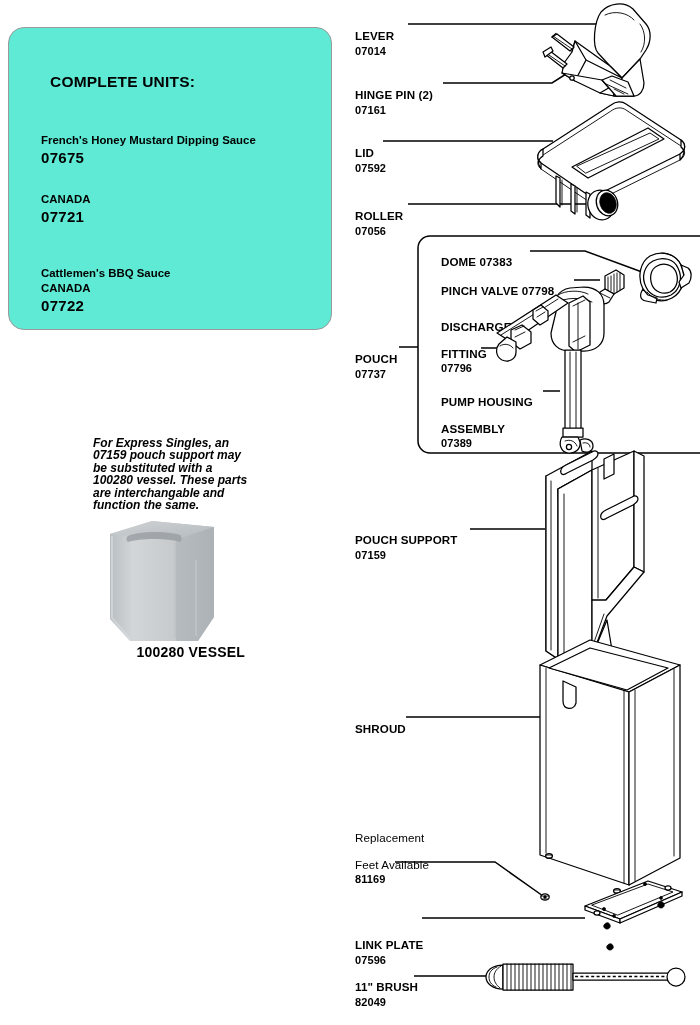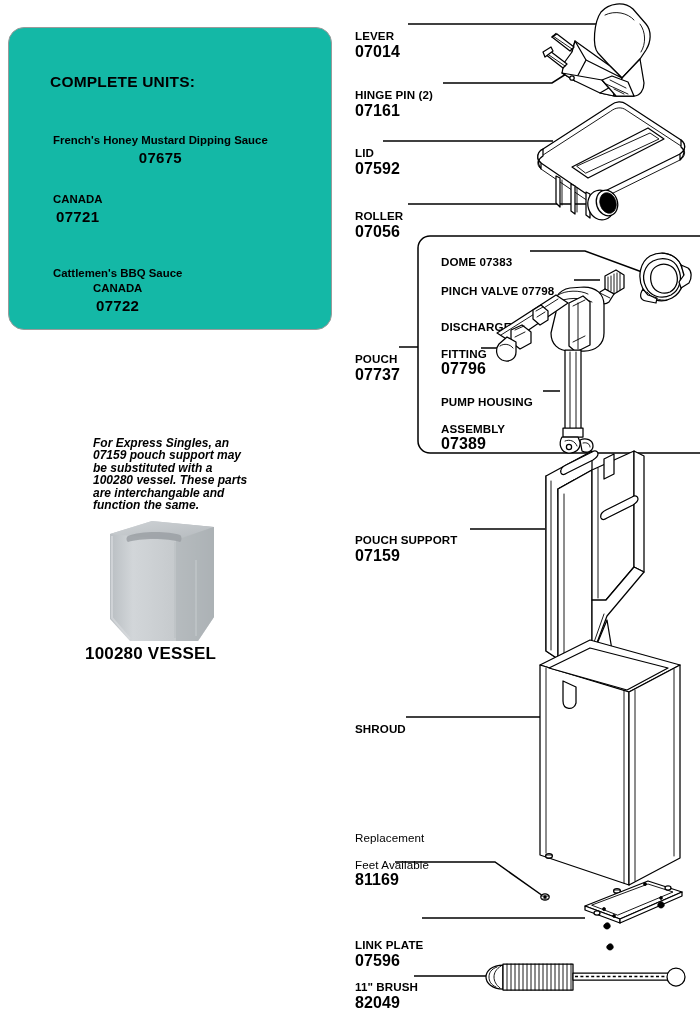--- a/index.html
+++ b/index.html
@@ -7,46 +7,46 @@
     width:700px;height:1025px;position:relative;overflow:hidden;
     font-family:"Liberation Sans","DejaVu Sans",sans-serif;
     color:#000000;
     -webkit-font-smoothing:antialiased;
   }
   #stage{position:absolute;left:0;top:0;width:700px;height:1025px;}
 
   
   .units-box{
     position:absolute;left:8px;top:27px;width:324px;height:303px;
-    border:1.4px solid #9a9a9a;border-radius:16px;background:#14b8a6;
+    border:1.4px solid #9a9a9a;border-radius:16px;background:#5eead4;
     box-sizing:border-box;
   }
   .units-title{
     position:absolute;left:41px;top:45px;
     font-size:15.5px;font-weight:bold;letter-spacing:.2px;
   }
-  .unit-entry{position:absolute;left:44px;text-align:center;}
+  .unit-entry{position:absolute;left:32px;}
   .unit-name{font-size:11.4px;font-weight:bold;line-height:15px;white-space:nowrap;}
   .unit-country{font-size:11.4px;font-weight:bold;line-height:15px;}
   .unit-code{font-size:15px;font-weight:bold;line-height:19px;letter-spacing:.3px;}
 
   
   .note{
     position:absolute;left:93px;top:437px;width:160px;
     font-size:12px;font-weight:bold;font-style:italic;line-height:12.4px;
   }
   .vessel-cap{
-    position:absolute;left:85px;top:644px;width:160px;text-align:left;
-    font-size:17px;font-weight:bold;letter-spacing:.2px;
+    position:absolute;left:85px;top:644px;width:160px;text-align:right;
+    font-size:14px;font-weight:bold;letter-spacing:.2px;
   }
 
   
   .lbl{position:absolute;white-space:nowrap;}
   .lbl .t{display:block;font-size:11.6px;font-weight:bold;letter-spacing:.1px;line-height:14.5px;margin-top:12px;}
-  .lbl .n{display:block;font-size:16px;font-weight:bold;letter-spacing:.1px;line-height:15.5px;}
+  .lbl .n{display:block;font-size:11px;font-weight:bold;letter-spacing:.1px;line-height:15.5px;}
   .lbl .t.reg{font-weight:normal;}
 
   
   svg.art{position:absolute;left:0;top:0;width:700px;height:1025px;overflow:visible;}
   svg.art *{vector-effect:non-scaling-stroke;}
   .ln{stroke:#000;stroke-width:1.5;fill:none;}
   .ol{stroke:#000;stroke-width:1.25;fill:#fff;stroke-linejoin:round;stroke-linecap:round;}
   .ol-thin{stroke:#000;stroke-width:.9;fill:none;stroke-linejoin:round;stroke-linecap:round;}
   .fillblk{fill:#000;stroke:#000;stroke-width:.8;}
   .grp{stroke:#000;stroke-width:1.5;fill:none;}

